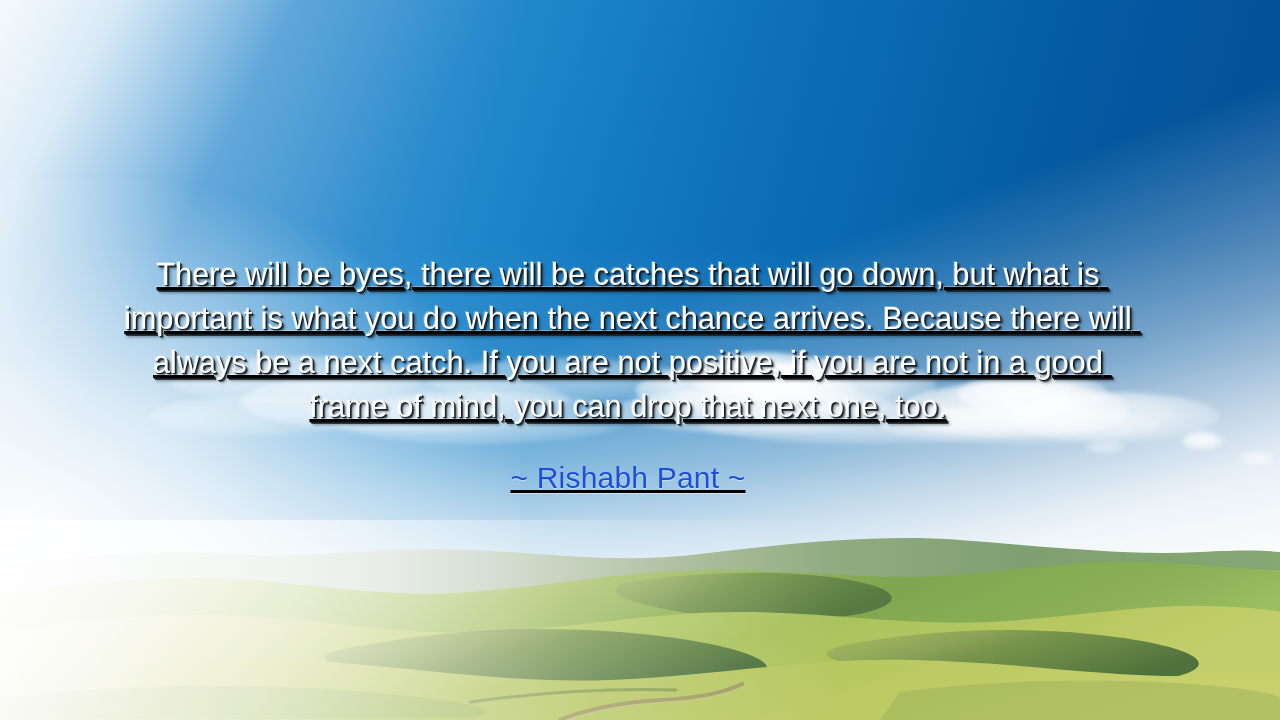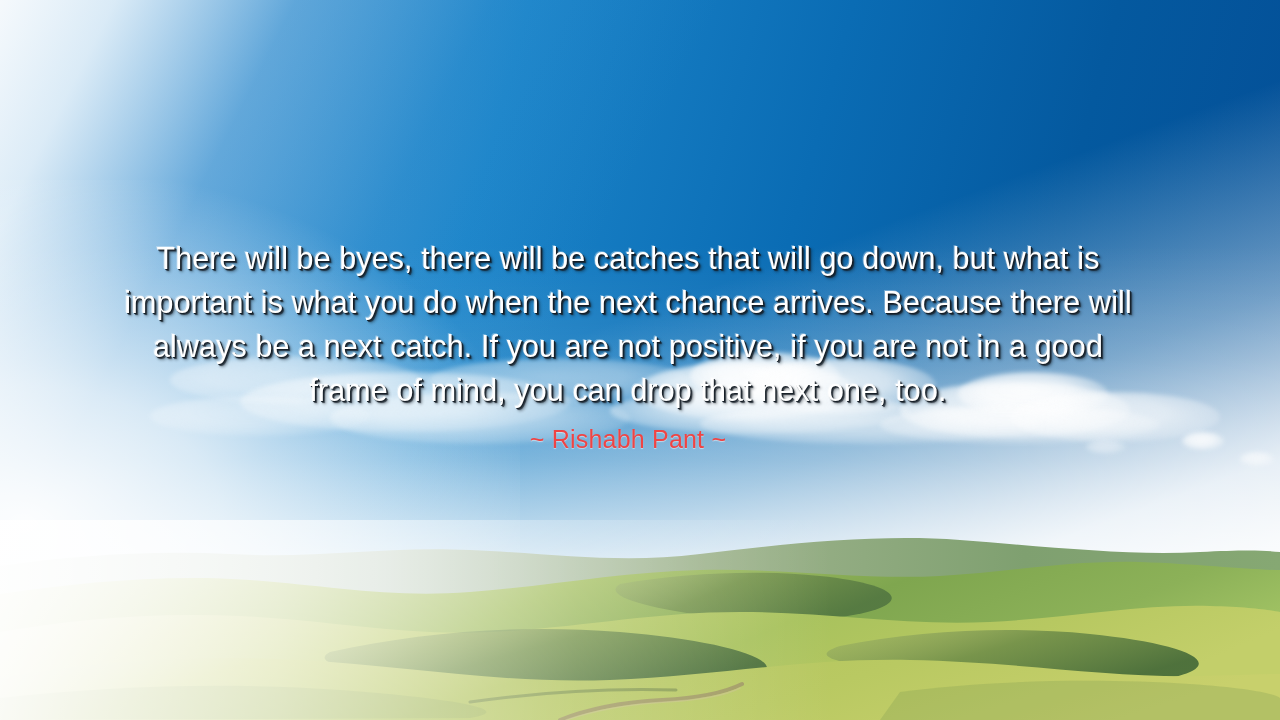--- a/index.html
+++ b/index.html
@@ -97,48 +97,49 @@
     bottom: 0;
     width: 1280px;
     height: 200px;
   }
   .land svg { display: block; width: 1280px; height: 200px; }
 
   
   .text-block {
     position: absolute;
     left: 0;
-    top: 236px;
+    top: 252px;
     width: 1256px;
     text-align: center;
+    text-decoration: underline;
   }
 
   .quote {
     margin: 0 auto;
     width: 1020px;
     font-size: 30.5px;
     line-height: 44px;
     font-weight: 400;
     color: #ffffff;
     letter-spacing: 0.1px;
     text-shadow:
        1px  1px 0 rgba(20,28,36,0.92),
        2px  2px 1px rgba(20,28,36,0.80),
        3px  3px 3px rgba(16,24,32,0.45),
       -1px -1px 0 rgba(255,255,255,0.30);
     white-space: pre-wrap;
   }
 
   .author {
-    margin: 9px auto 0 auto;
+    margin: 32px auto 0 auto;
     width: 1020px;
-    font-size: 25px;
+    font-size: 30px;
     line-height: 36px;
     font-weight: 400;
-    color: #ef4444;
+    color: #1d4ed8;
     letter-spacing: 0.2px;
     text-shadow: 0 1px 1px rgba(255,255,255,0.50);
   }
 </style>
 </head>
 <body>
 
 <div id="stage">
 
   <div class="sky"></div>

